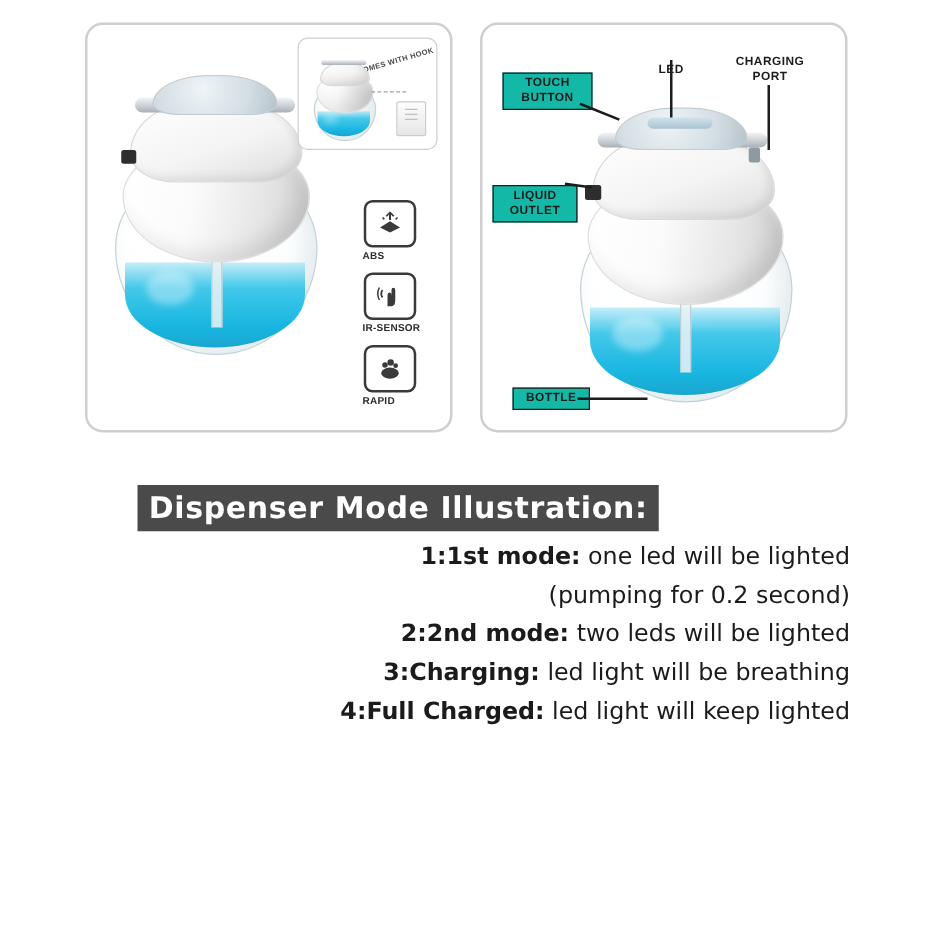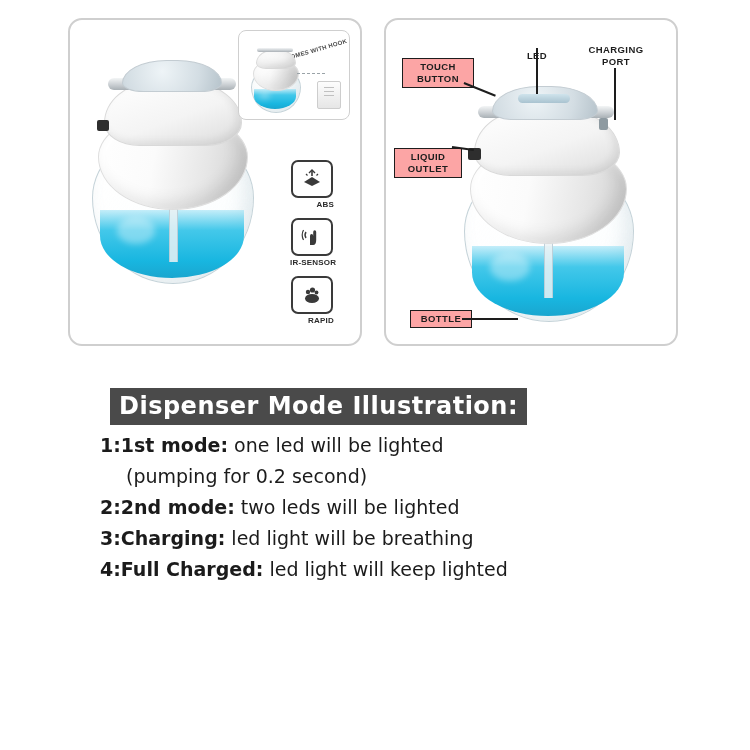--- a/index.html
+++ b/index.html
@@ -164,21 +164,21 @@
   .badges {
     position: absolute;
     right: 10px;
     top: 140px;
     width: 76px;
   }
   .badge {
     position: relative;
     width: 44px;
     margin: 0 auto 9px auto;
-    text-align: right;
+    text-align: left;
   }
   .badge-box {
     width: 38px;
     height: 34px;
     margin: 0 auto;
     border: 2px solid #3a3a3a;
     border-radius: 7px;
     display: flex;
     align-items: center;
     justify-content: center;
@@ -199,21 +199,21 @@
     font-size: 9.5px;
     font-weight: bold;
     color: #1d1d1d;
     letter-spacing: 0.4px;
     line-height: 12px;
     text-align: center;
   }
   .callout.boxed {
     border: 1.6px solid #1d1d1d;
     padding: 2px 4px;
-    background: #fca5a5;
+    background: #14b8a6;
   }
   .leader {
     position: absolute;
     background: #1d1d1d;
   }
 
   
   .mode-block {
     position: absolute;
     left: 0;
@@ -232,20 +232,21 @@
     letter-spacing: 0.5px;
     padding: 4px 9px 5px 9px;
     font-family: "DejaVu Sans", sans-serif;
   }
   .mode-list {
     position: absolute;
     left: 100px;
     top: 52px;
     width: 580px;
     color: #1b1b1b;
+    text-align: right;
   }
   .mode-line {
     font-size: 19px;
     line-height: 31px;
     white-space: nowrap;
     font-family: "DejaVu Sans", sans-serif;
   }
   .mode-line .num {
     font-weight: bold;
   }

